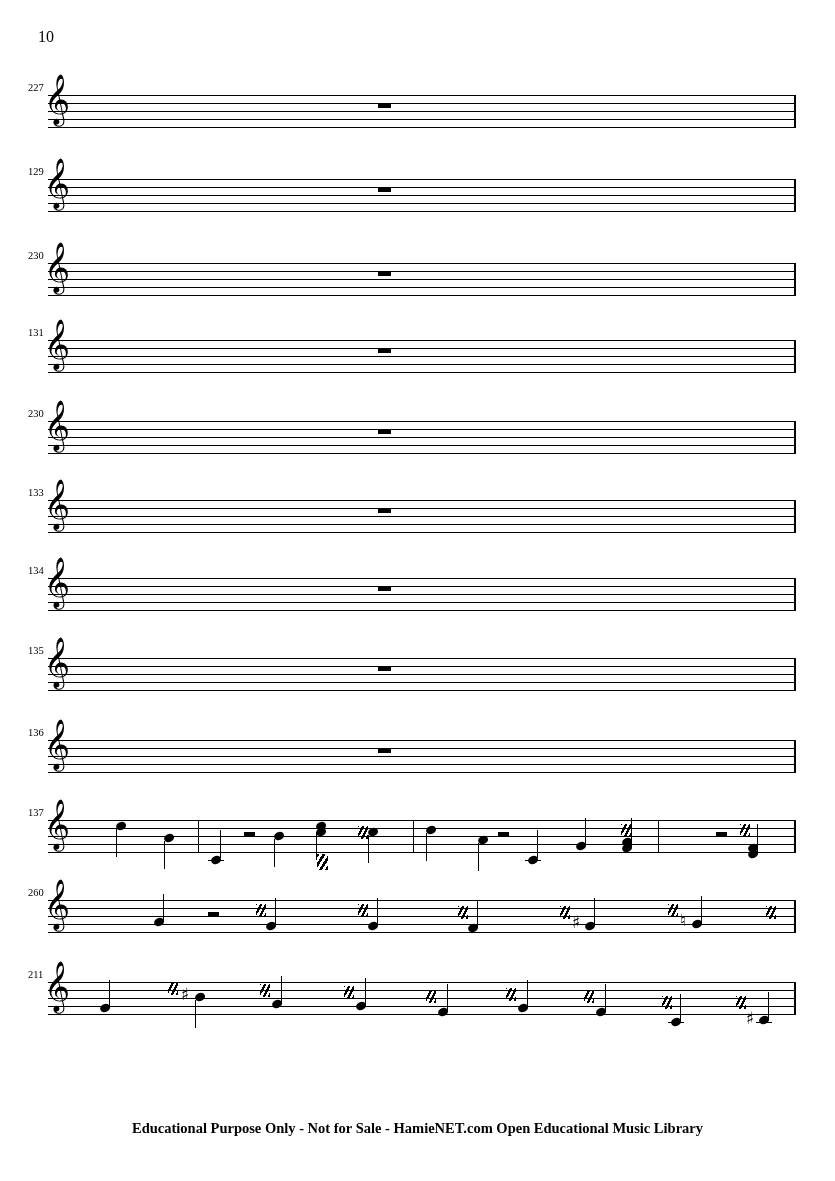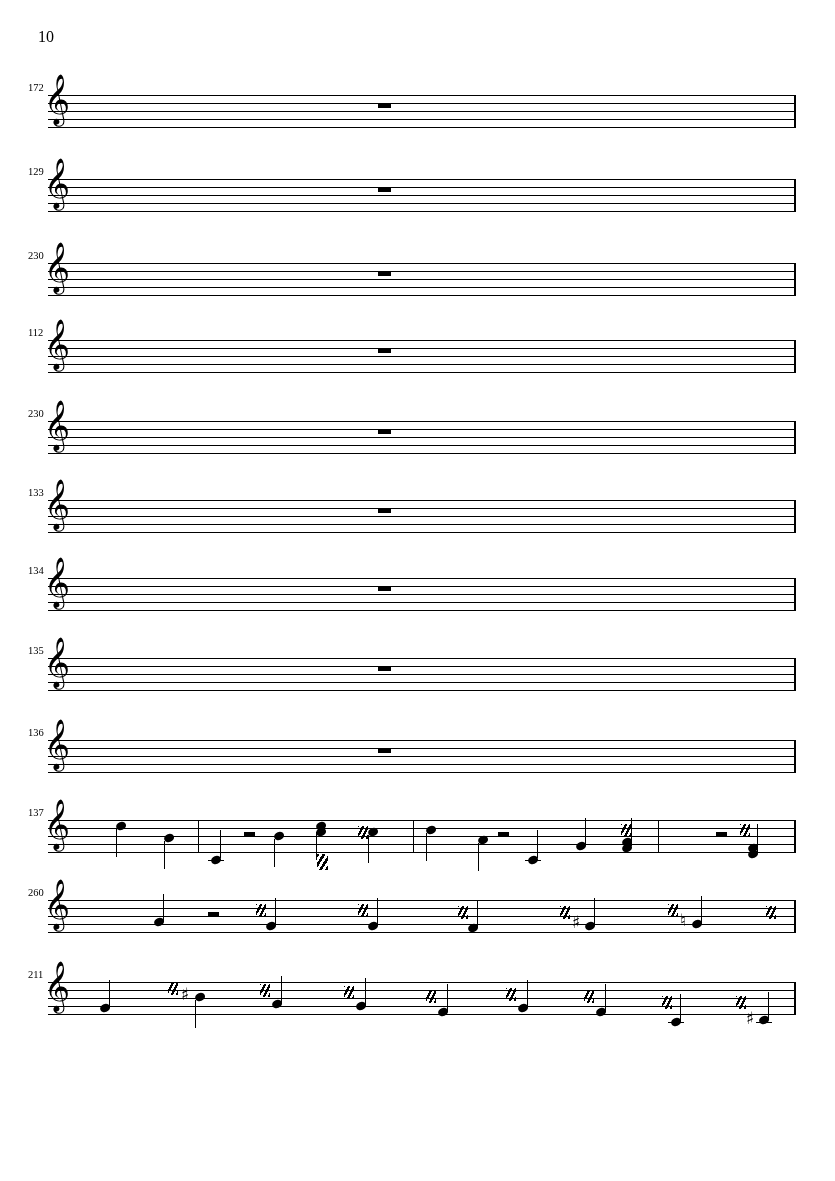--- a/index.html
+++ b/index.html
@@ -150,21 +150,21 @@
   }
 </style>
 </head>
 <body>
 
 <div class="page">
 
   <div class="page-number">10</div>
 
   <div class="system" style="top:95px;">
-    <div class="measure-number">172</div>
+    <div class="measure-number">227</div>
     <div class="staff">
       <div class="line l0"></div>
       <div class="line l1"></div>
       <div class="line l2"></div>
       <div class="line l3"></div>
       <div class="line l4"></div>
       <div class="clef">𝄞</div>
       <div class="rest-whole" style="left:330px;"></div>
       <div class="endbar"></div>
     </div>
@@ -192,21 +192,21 @@
       <div class="line l2"></div>
       <div class="line l3"></div>
       <div class="line l4"></div>
       <div class="clef">𝄞</div>
       <div class="rest-whole" style="left:330px;"></div>
       <div class="endbar"></div>
     </div>
   </div>
 
   <div class="system" style="top:340px;">
-    <div class="measure-number">112</div>
+    <div class="measure-number">131</div>
     <div class="staff">
       <div class="line l0"></div>
       <div class="line l1"></div>
       <div class="line l2"></div>
       <div class="line l3"></div>
       <div class="line l4"></div>
       <div class="clef">𝄞</div>
       <div class="rest-whole" style="left:330px;"></div>
       <div class="endbar"></div>
     </div>
@@ -440,14 +440,15 @@
       <div class="flagstack" style="left:688px; top:14px;"></div>
       <div class="accidental" style="left:698px; top:28px;">♯</div>
       <div class="ledger" style="left:708px; top:40px;"></div>
       <div class="note" style="left:711px; top:34px;"></div>
       <div class="stem" style="left:720px; top:10px;"></div>
 
       <div class="endbar"></div>
     </div>
   </div>
 
+  <div class="footer">Educational Purpose Only - Not for Sale - HamieNET.com Open Educational Music Library</div>
 
 </div>
 
 </body></html>

